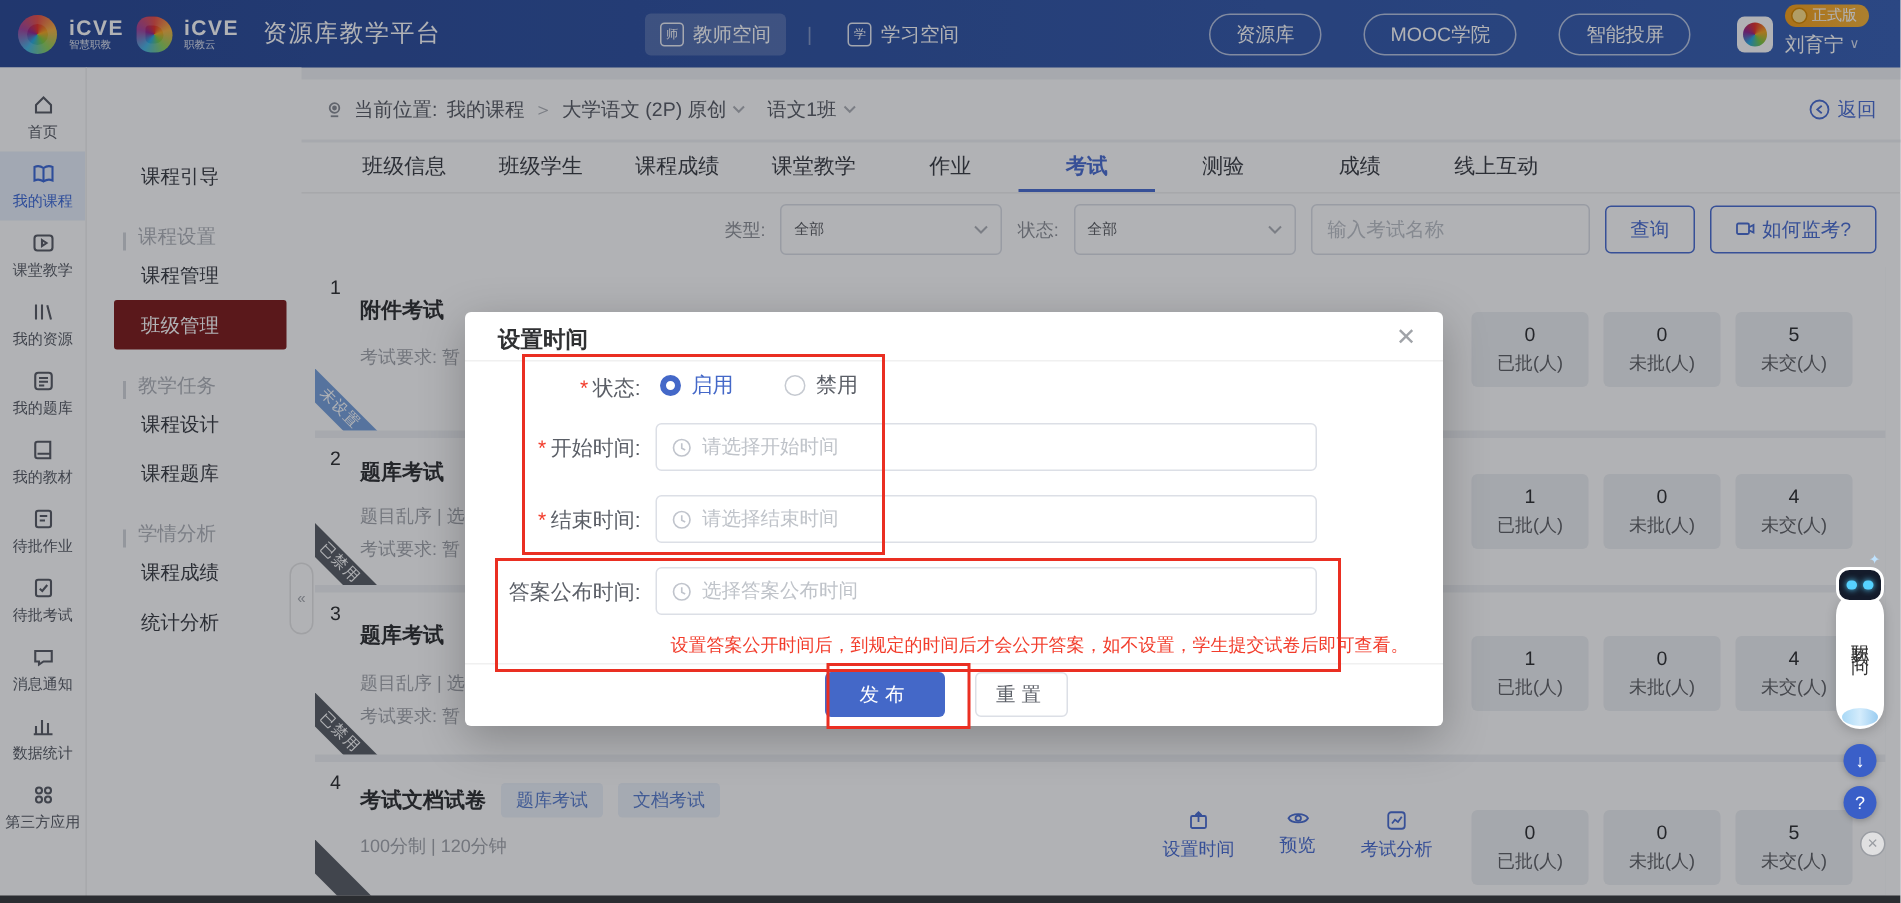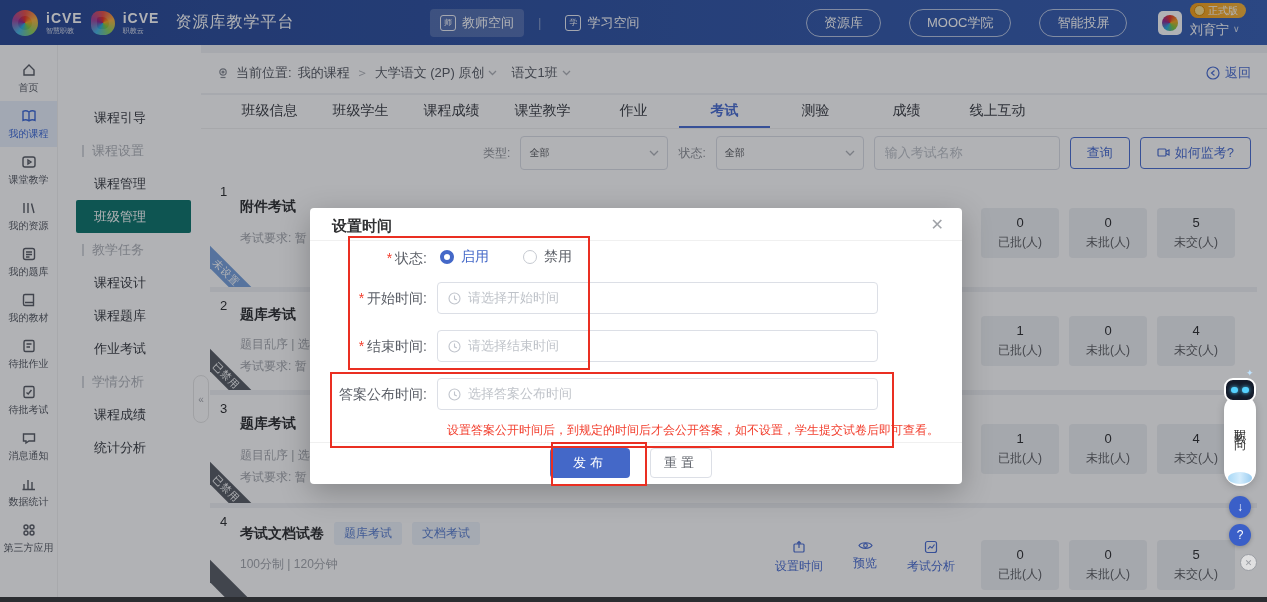--- a/index.html
+++ b/index.html
@@ -43,23 +43,23 @@
   .side-item{display:flex;flex-direction:column;align-items:center;gap:3px;padding:7px 0 6px;
              color:#5a5e66;font-size:10px;cursor:pointer;}
   .side-item svg{stroke:#5a5e66;}
   .side-item.active{background:#e9f1fc;color:#3f6bd8;}
   .side-item.active svg{stroke:#3f6bd8;}
 
   
   .submenu{position:absolute;top:45px;left:57px;width:143px;bottom:0;background:#fff;z-index:1;
            border-left:1px solid #f2f2f2;padding-top:56px;font-size:13px;color:#3c3f45;}
   .sm-item{height:33px;display:flex;align-items:center;padding-left:36px;cursor:pointer;}
-  .sm-sec{height:33px;display:flex;align-items:center;padding-left:24px;color:#b1b4ba;cursor:default;}
+  .sm-sec{height:33px;display:flex;align-items:flex-end;padding-left:24px;color:#b1b4ba;cursor:default;}
   .sm-sec .bar{display:inline-block;width:2px;height:12px;background:#d4d7dc;margin-right:8px;}
-  .sm-item.active{background:#0f766e;color:#fff;border-radius:2px;margin:0 10px 0 18px;padding-left:18px;}
+  .sm-item.active{background:#7f1d1d;color:#fff;border-radius:2px;margin:0 10px 0 18px;padding-left:18px;}
   .collapse-tab{position:absolute;right:-8px;top:330px;width:14px;height:46px;background:#fff;
                 border:1px solid #e6e6e6;border-radius:8px;color:#a8abb0;font-size:10px;
                 display:flex;align-items:center;justify-content:center;cursor:pointer;z-index:2;}
 
   
   .content{position:absolute;left:200px;top:45px;right:0;bottom:0;}
   .crumbbar{position:absolute;top:8px;left:0;right:0;height:40px;background:#fff;
             display:flex;align-items:center;padding:0 16px;font-size:13px;color:#5a5e66;gap:6px;}
   .crumb-dd{display:flex;align-items:center;gap:4px;cursor:pointer;}
   .backlink{margin-left:auto;color:#4c6fd3;display:flex;align-items:center;gap:5px;cursor:pointer;}
@@ -299,23 +299,20 @@
     </div>
   <div class="sm-sec">
       <span class="bar"></span>
       <span>教学任务</span>
     </div>
   <div class="sm-item">
       <span>课程设计</span>
     </div>
   <div class="sm-item">
       <span>课程题库</span>
-    </div>
-  <div class="sm-item">
-      <span>作业考试</span>
     </div>
   <div class="sm-sec">
       <span class="bar"></span>
       <span>学情分析</span>
     </div>
   <div class="sm-item">
       <span>课程成绩</span>
     </div>
   <div class="sm-item">
       <span>统计分析</span>

